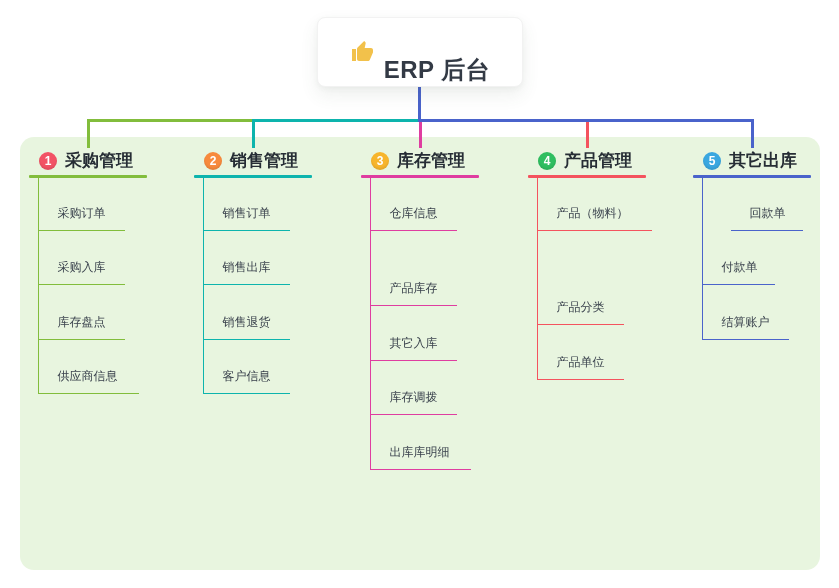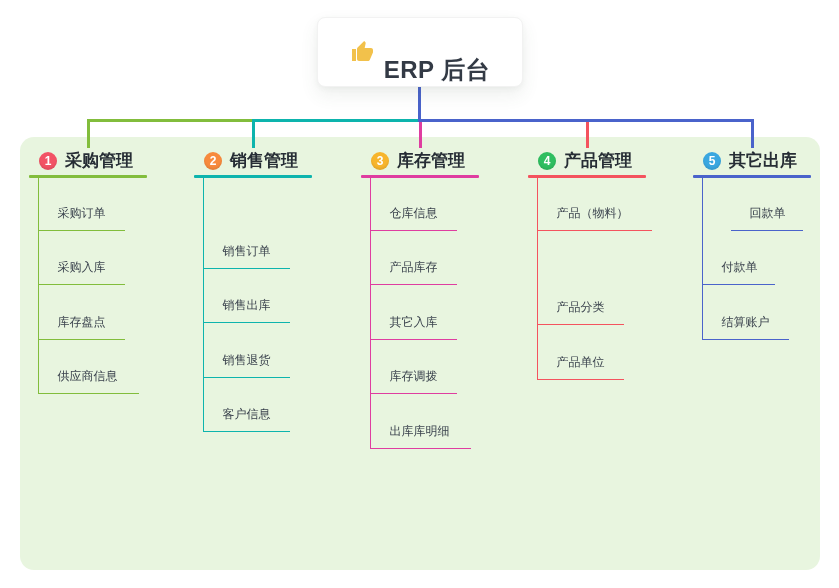--- a/index.html
+++ b/index.html
@@ -85,21 +85,21 @@
 </div>
   </div>
 
   <div class="branch" style="left: 194px;">
     <div class="branch-header">
       <span class="badge" style="background: rgb(247, 138, 61);">2</span>
       <span class="branch-label">销售管理</span>
     </div>
     <div class="branch-underline" style="background: rgb(13, 180, 173);"></div>
     <div class="children" style="border-left-color: rgb(13, 180, 173);">
-  <div class="child" style="border-bottom-color: rgb(13, 180, 173); width: 86px; margin-top: 38px;">
+  <div class="child" style="border-bottom-color: rgb(13, 180, 173); width: 86px;">
     <span class="child-label">销售订单</span>
   </div>
 
   <div class="child" style="border-bottom-color: rgb(13, 180, 173); width: 86px;">
     <span class="child-label">销售出库</span>
   </div>
 
   <div class="child" style="border-bottom-color: rgb(13, 180, 173); width: 86px;">
     <span class="child-label">销售退货</span>
   </div>
@@ -114,21 +114,21 @@
     <div class="branch-header">
       <span class="badge" style="background: rgb(247, 181, 44);">3</span>
       <span class="branch-label">库存管理</span>
     </div>
     <div class="branch-underline" style="background: rgb(223, 61, 160);"></div>
     <div class="children" style="border-left-color: rgb(223, 61, 160); text-decoration: underline;">
   <div class="child" style="border-bottom-color: rgb(223, 61, 160); width: 86px;">
     <span class="child-label">仓库信息</span>
   </div>
 
-  <div class="child" style="border-bottom-color: rgb(223, 61, 160); width: 86px;">
+  <div class="child" style="border-bottom-color: rgb(223, 61, 160); width: 86px; margin-top: 21px;">
     <span class="child-label">产品库存</span>
   </div>
 
 
   <div class="child" style="border-bottom-color: rgb(223, 61, 160); width: 86px;">
     <span class="child-label">其它入库</span>
   </div>
 
   <div class="child" style="border-bottom-color: rgb(223, 61, 160); width: 86px;">
     <span class="child-label">库存调拨</span>

